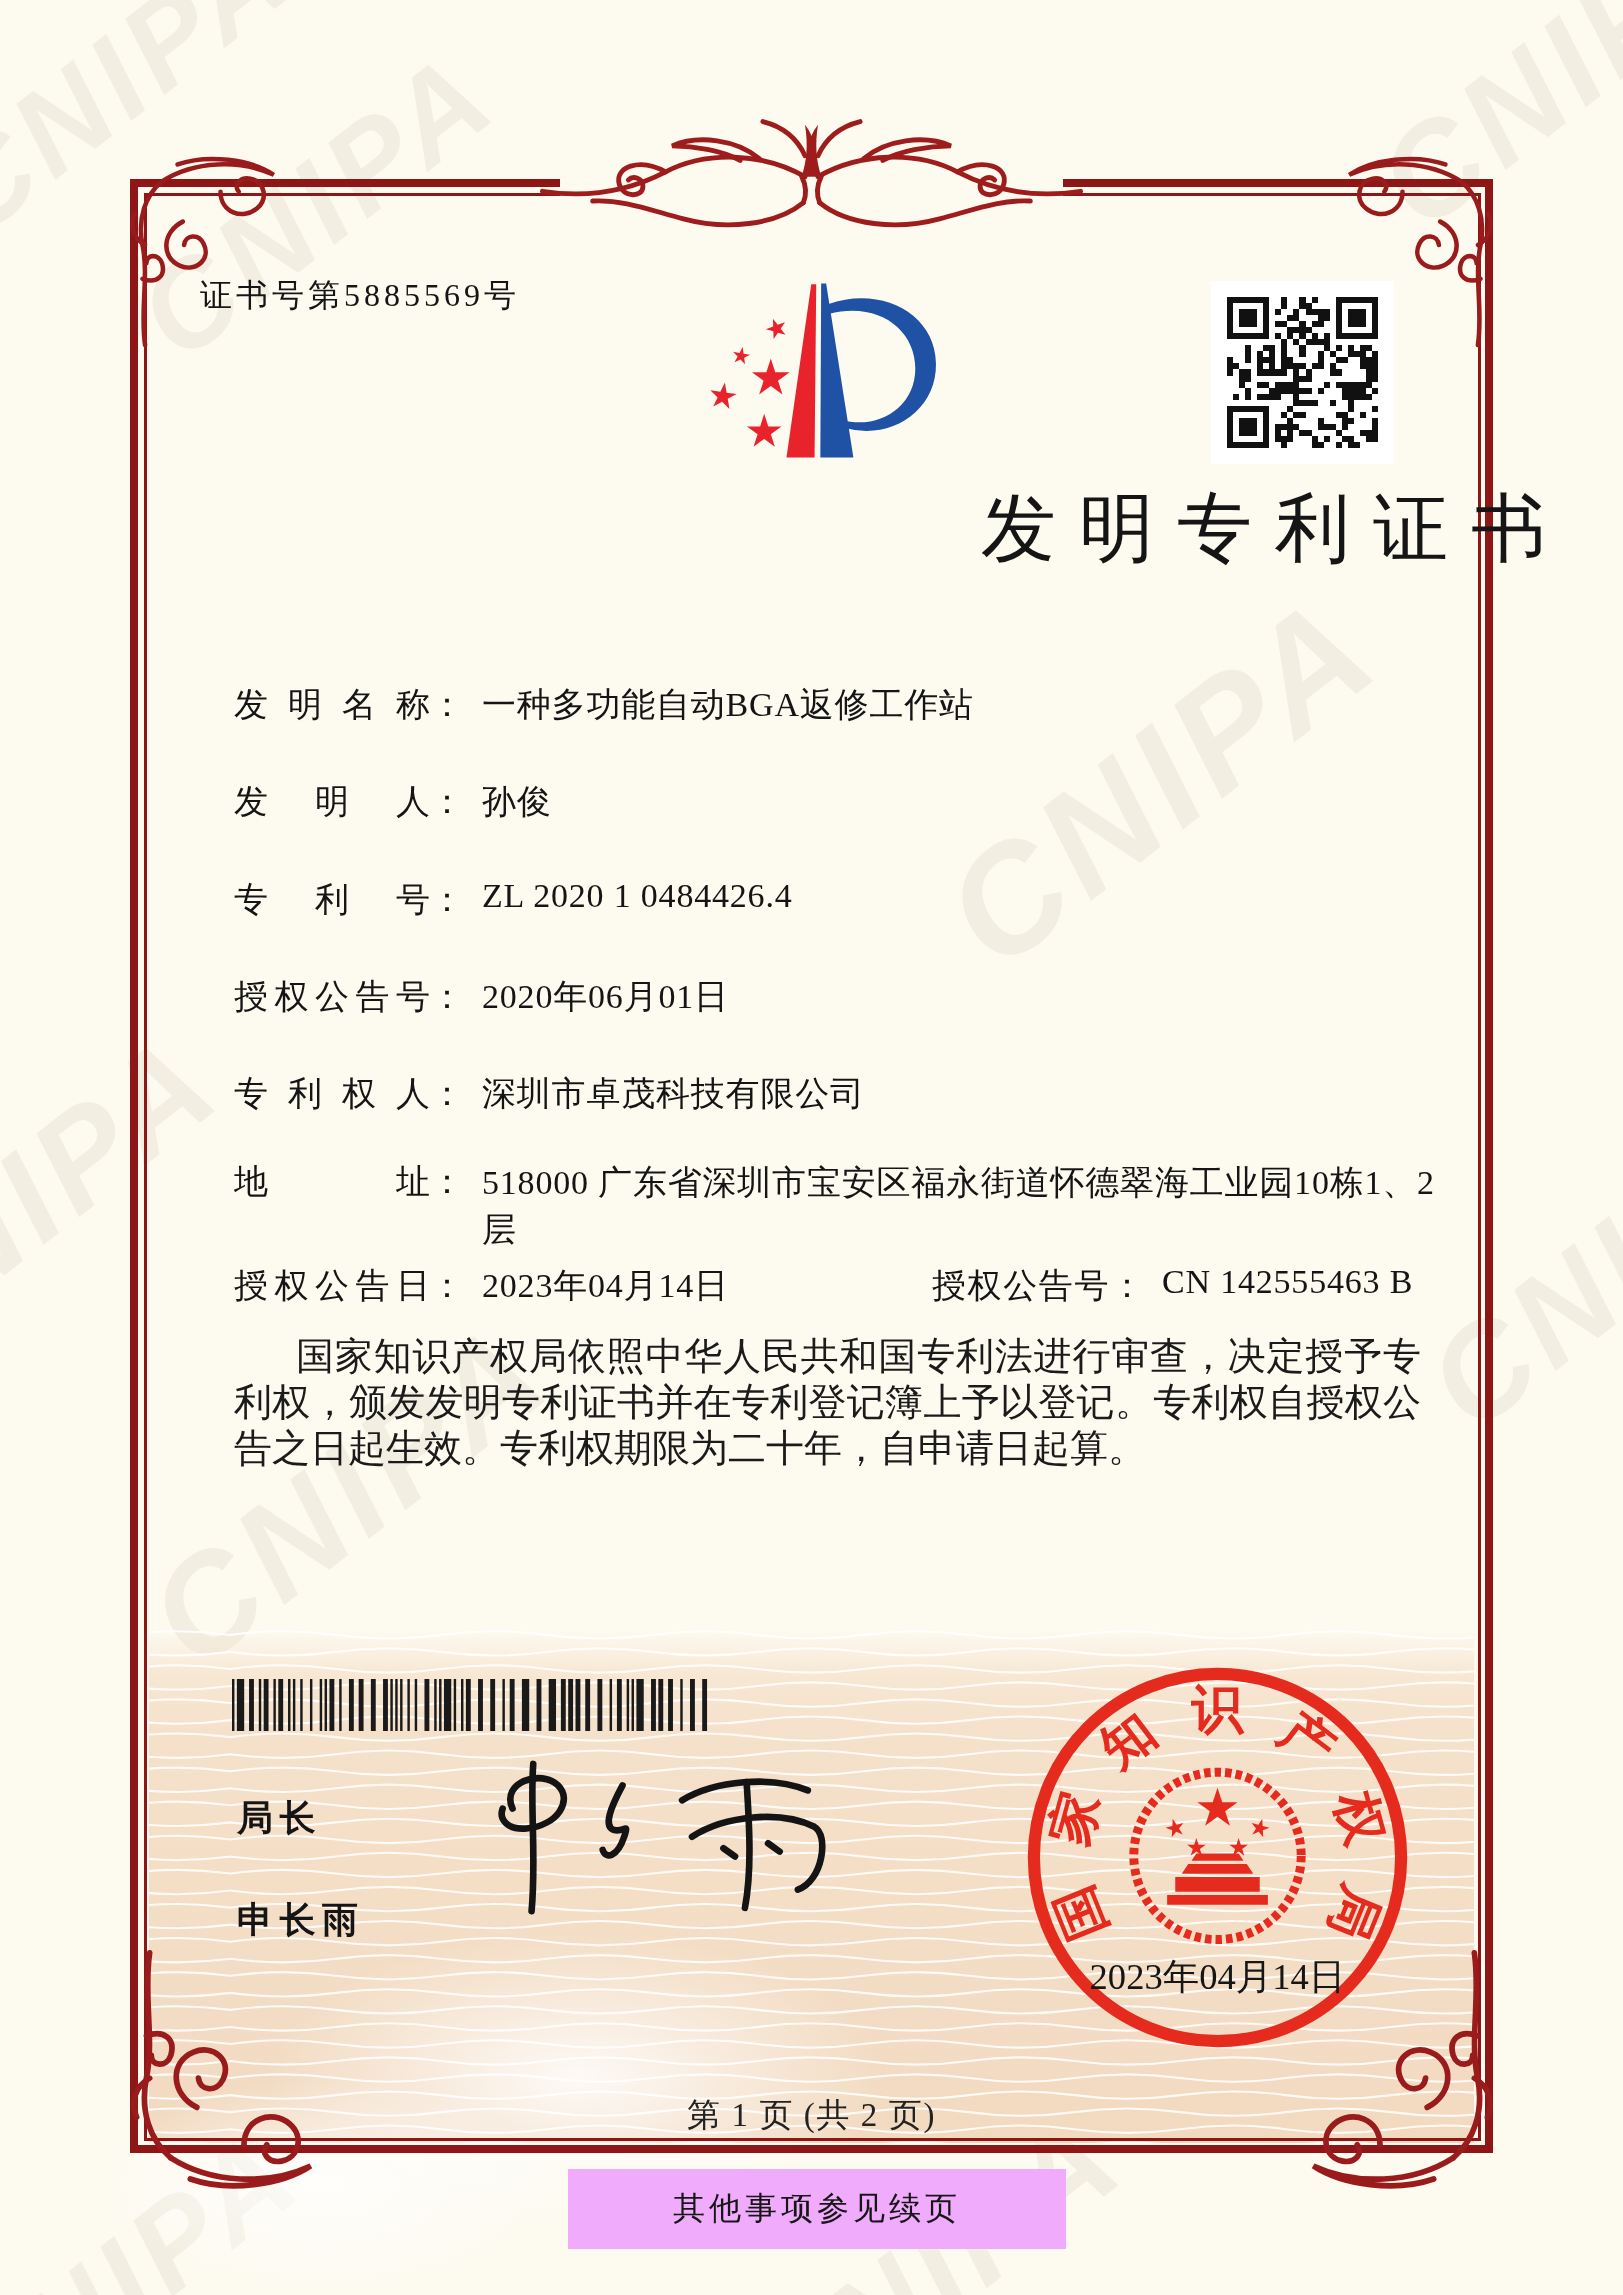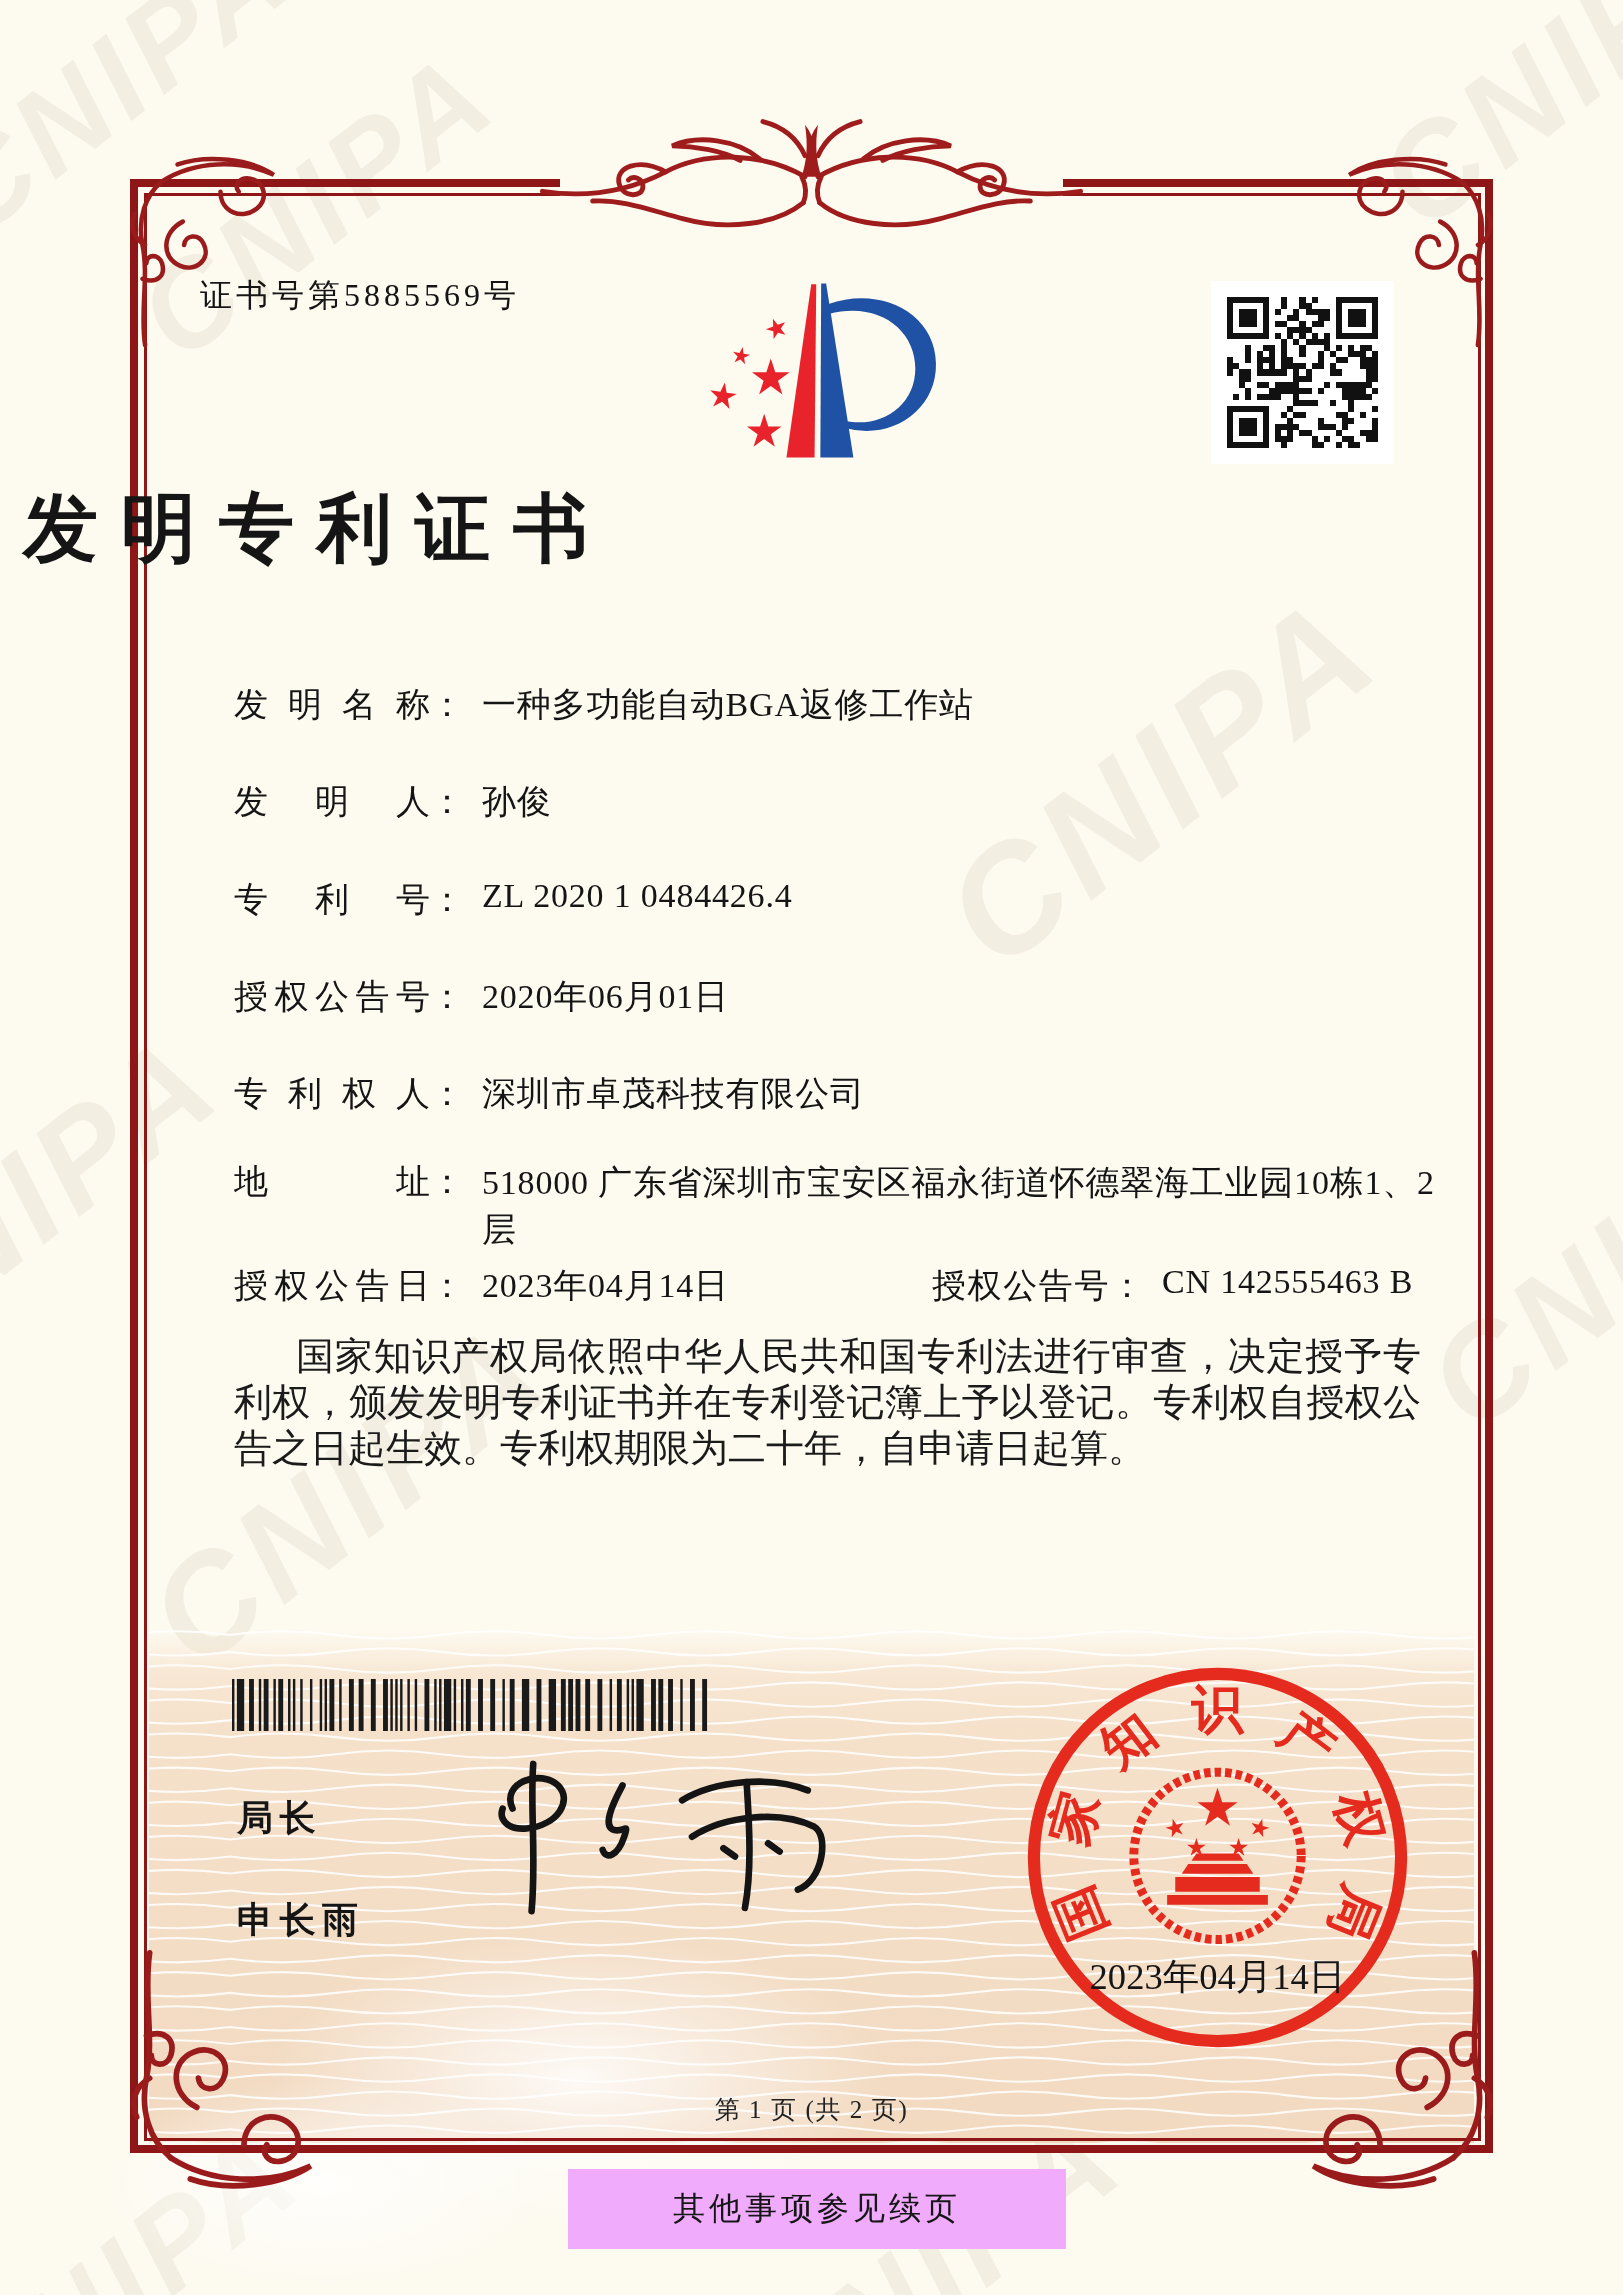--- a/index.html
+++ b/index.html
@@ -26,21 +26,21 @@
   #frame-outer{left:130px;top:179px;width:1347px;height:1958px;border:8px solid #8e1616;z-index:4;}
   #frame-inner{left:144px;top:193px;width:1331px;height:1942px;border:3.2px solid #8e1616;z-index:4;}
   #top-orn-mask{left:560px;top:119px;width:503px;height:122px;background:#fdfaf0;z-index:5;}
   .orn{z-index:6;}
 
   
   #cert-no{left:200px;top:274px;font-size:32px;letter-spacing:4px;z-index:6;}
   #logo{left:694px;top:261px;z-index:6;}
   #qr-wrap{left:1211px;top:281px;width:183px;height:183px;background:#ffffff;z-index:6;}
   #qr-wrap svg{position:absolute;left:16px;top:16px;}
-  #title{left:0;top:479px;width:1569px;text-align:left;font-size:75px;font-weight:700;
+  #title{left:0;top:479px;width:1569px;text-align:right;font-size:75px;font-weight:400;
          letter-spacing:23px;text-indent:23px;z-index:6;}
 
   
   .field-row{position:absolute;left:234px;width:1201px;font-size:34px;z-index:6;white-space:nowrap;}
   .f-label{display:inline-block;width:196px;text-align:justify;text-align-last:justify;
            text-justify:inter-character;vertical-align:top;}
   .f-colon{display:inline-block;margin-right:18px;vertical-align:top;}
   .f-value{display:inline-block;vertical-align:top;letter-spacing:0.8px;}
   .f-value.wrap{white-space:normal;width:954px;line-height:47px;}
   .pair2{position:absolute;left:698px;top:0;white-space:nowrap;}
@@ -56,21 +56,21 @@
   #signer-title{left:237px;top:1760px;font-family:"Liberation Sans", sans-serif;font-weight:700;
                 font-size:36px;z-index:6;letter-spacing:6.5px;margin-top:34px;}
   #signer-name{left:237px;top:1896px;font-family:"Liberation Sans", sans-serif;font-weight:700;
                font-size:36px;z-index:6;letter-spacing:6.5px;}
   #signature{left:434px;top:1757px;z-index:6;}
 
   
   #seal{left:1016px;top:1656px;z-index:7;}
 
   
-  #page-info{left:0;top:2093px;width:1623px;text-align:center;font-size:25px;letter-spacing:1.6px;z-index:6;color:#222;}
+  #page-info{left:0;top:2093px;width:1623px;text-align:center;font-size:33px;letter-spacing:1.6px;z-index:6;color:#222;}
   #cont-box{left:568px;top:2169px;width:498px;height:80px;background:#f0abfc;z-index:6;
             display:flex;align-items:center;justify-content:center;}
   #cont-note{font-size:32px;letter-spacing:4px;color:#161616;}
 </style>
 </head>
 <body>
 
 <div id="wm-layer">
     <div class="wm" style="left: 114px; top: 81px; font-size: 122px;">CNIPA</div>
     <div class="wm" style="left: 317px; top: 205px; font-size: 122px;">CNIPA</div>

